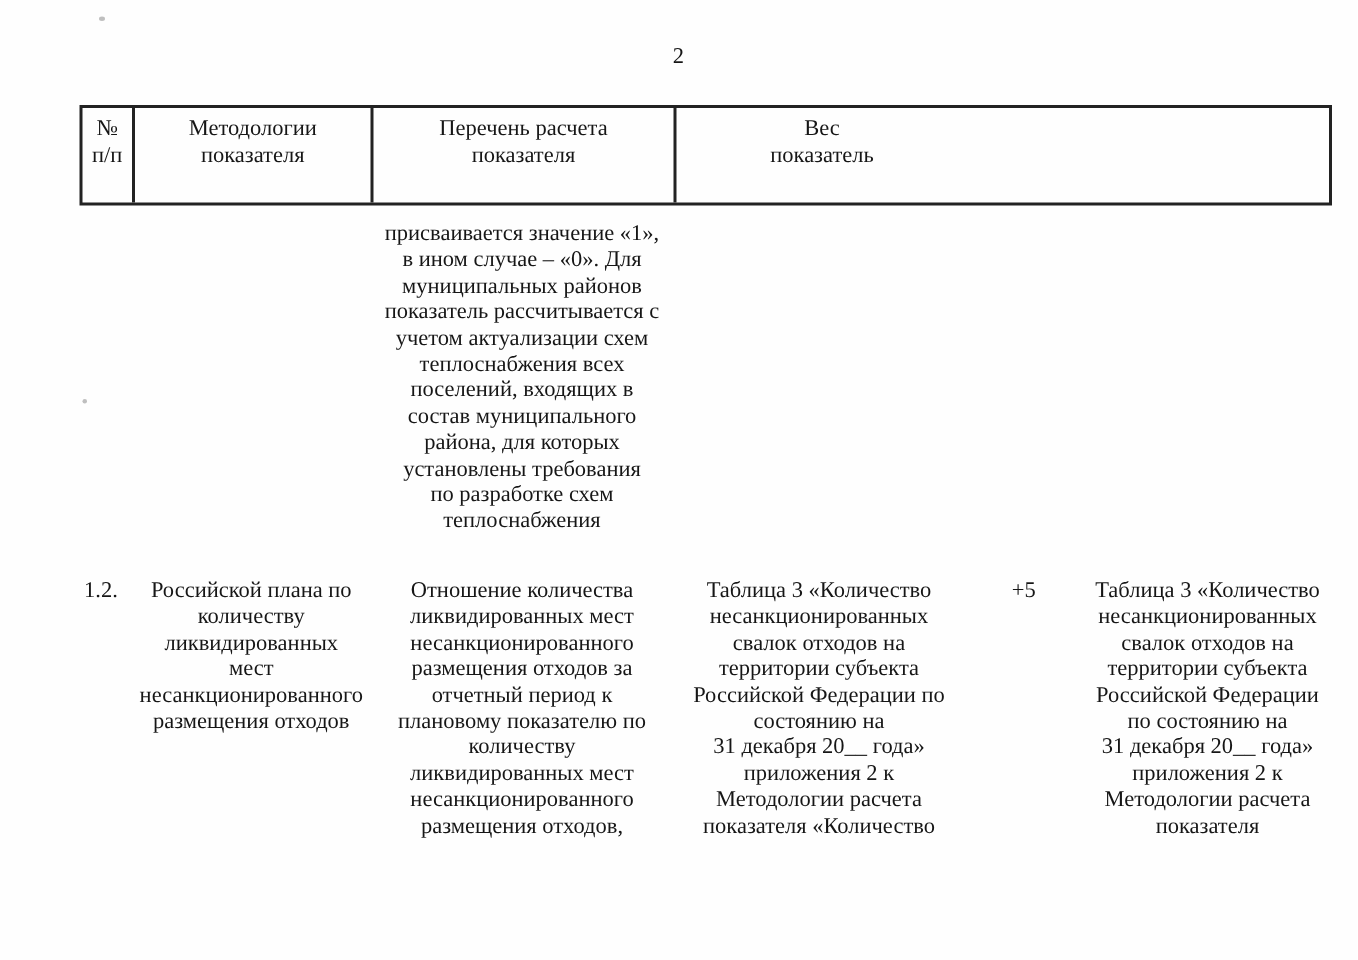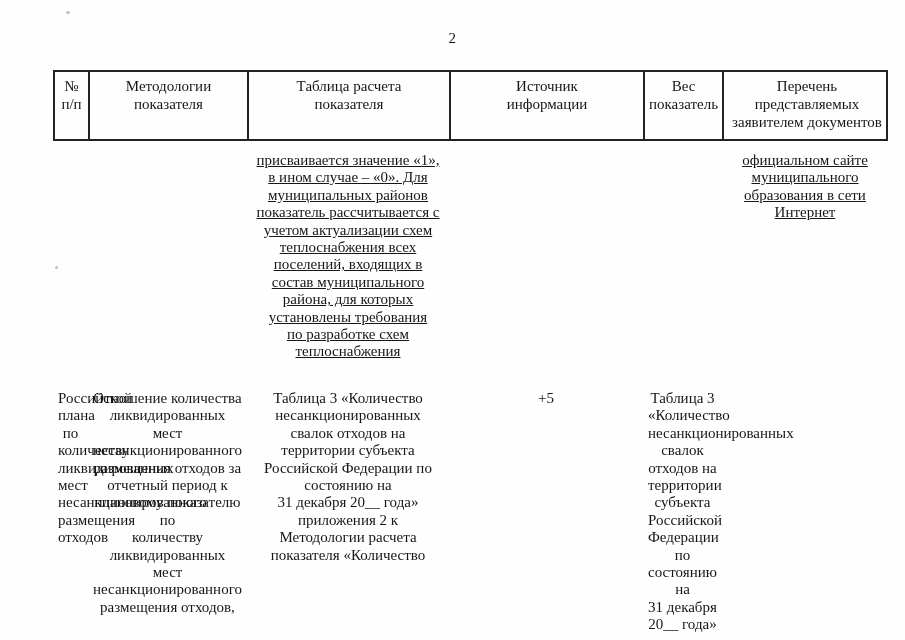--- a/index.html
+++ b/index.html
@@ -45,21 +45,21 @@
   }
   .header-row .cell {
     border-right: 2px solid #222222;
     padding-top: 5px;
     padding-bottom: 8px;
     min-height: 63px;
     line-height: 18px;
   }
   .header-row .cell:last-child { border-right: none; }
   .body-row .cell { padding: 0 5px; }
-  .row-continuation { margin-top: 11px; text-decoration: underline; }
+  .row-continuation { margin-top: 11px; }
   .row-item { margin-top: 29px; }
   .cell-num { text-align: left; padding-left: 3px !important; }
   .speck {
     position: absolute;
     background: #8a8a8a;
     border-radius: 50%;
     opacity: 0.55;
   }
 </style>
 </head>
@@ -72,55 +72,47 @@
   <div class="speck" style="left:66px; top:11px; width:4px; height:3px;"></div>
   <div class="speck" style="left:55px; top:266px; width:3px; height:3px;"></div>
 
   <div class="doc-table">
 
     <div class="grid-row header-row">
       <div class="cell">№
 п/п</div>
       <div class="cell">Методологии
 показателя</div>
-      <div class="cell">Таблица расчета
+      <div class="cell">Перечень расчета
 показателя</div>
-      <div class="cell">Источник
-информации</div>
       <div class="cell">Вес
 показатель</div>
-      <div class="cell">Перечень
-представляемых
-заявителем документов</div>
     </div>
 
     <div class="grid-row body-row row-continuation">
       <div class="cell cell-num"></div>
       <div class="cell"></div>
       <div class="cell">присваивается значение «1»,
 в ином случае – «0». Для
 муниципальных районов
 показатель рассчитывается с
 учетом актуализации схем
 теплоснабжения всех
 поселений, входящих в
 состав муниципального
 района, для которых
 установлены требования
 по разработке схем
 теплоснабжения</div>
       <div class="cell"></div>
       <div class="cell"></div>
-      <div class="cell">официальном сайте
-муниципального
-образования в сети
-Интернет</div>
     </div>
 
     <div class="grid-row body-row row-item">
+      <div class="cell cell-num">1.2.</div>
       <div class="cell">Российской плана по
 количеству
 ликвидированных мест
 несанкционированного
 размещения отходов</div>
       <div class="cell">Отношение количества
 ликвидированных мест
 несанкционированного
 размещения отходов за
 отчетный период к

